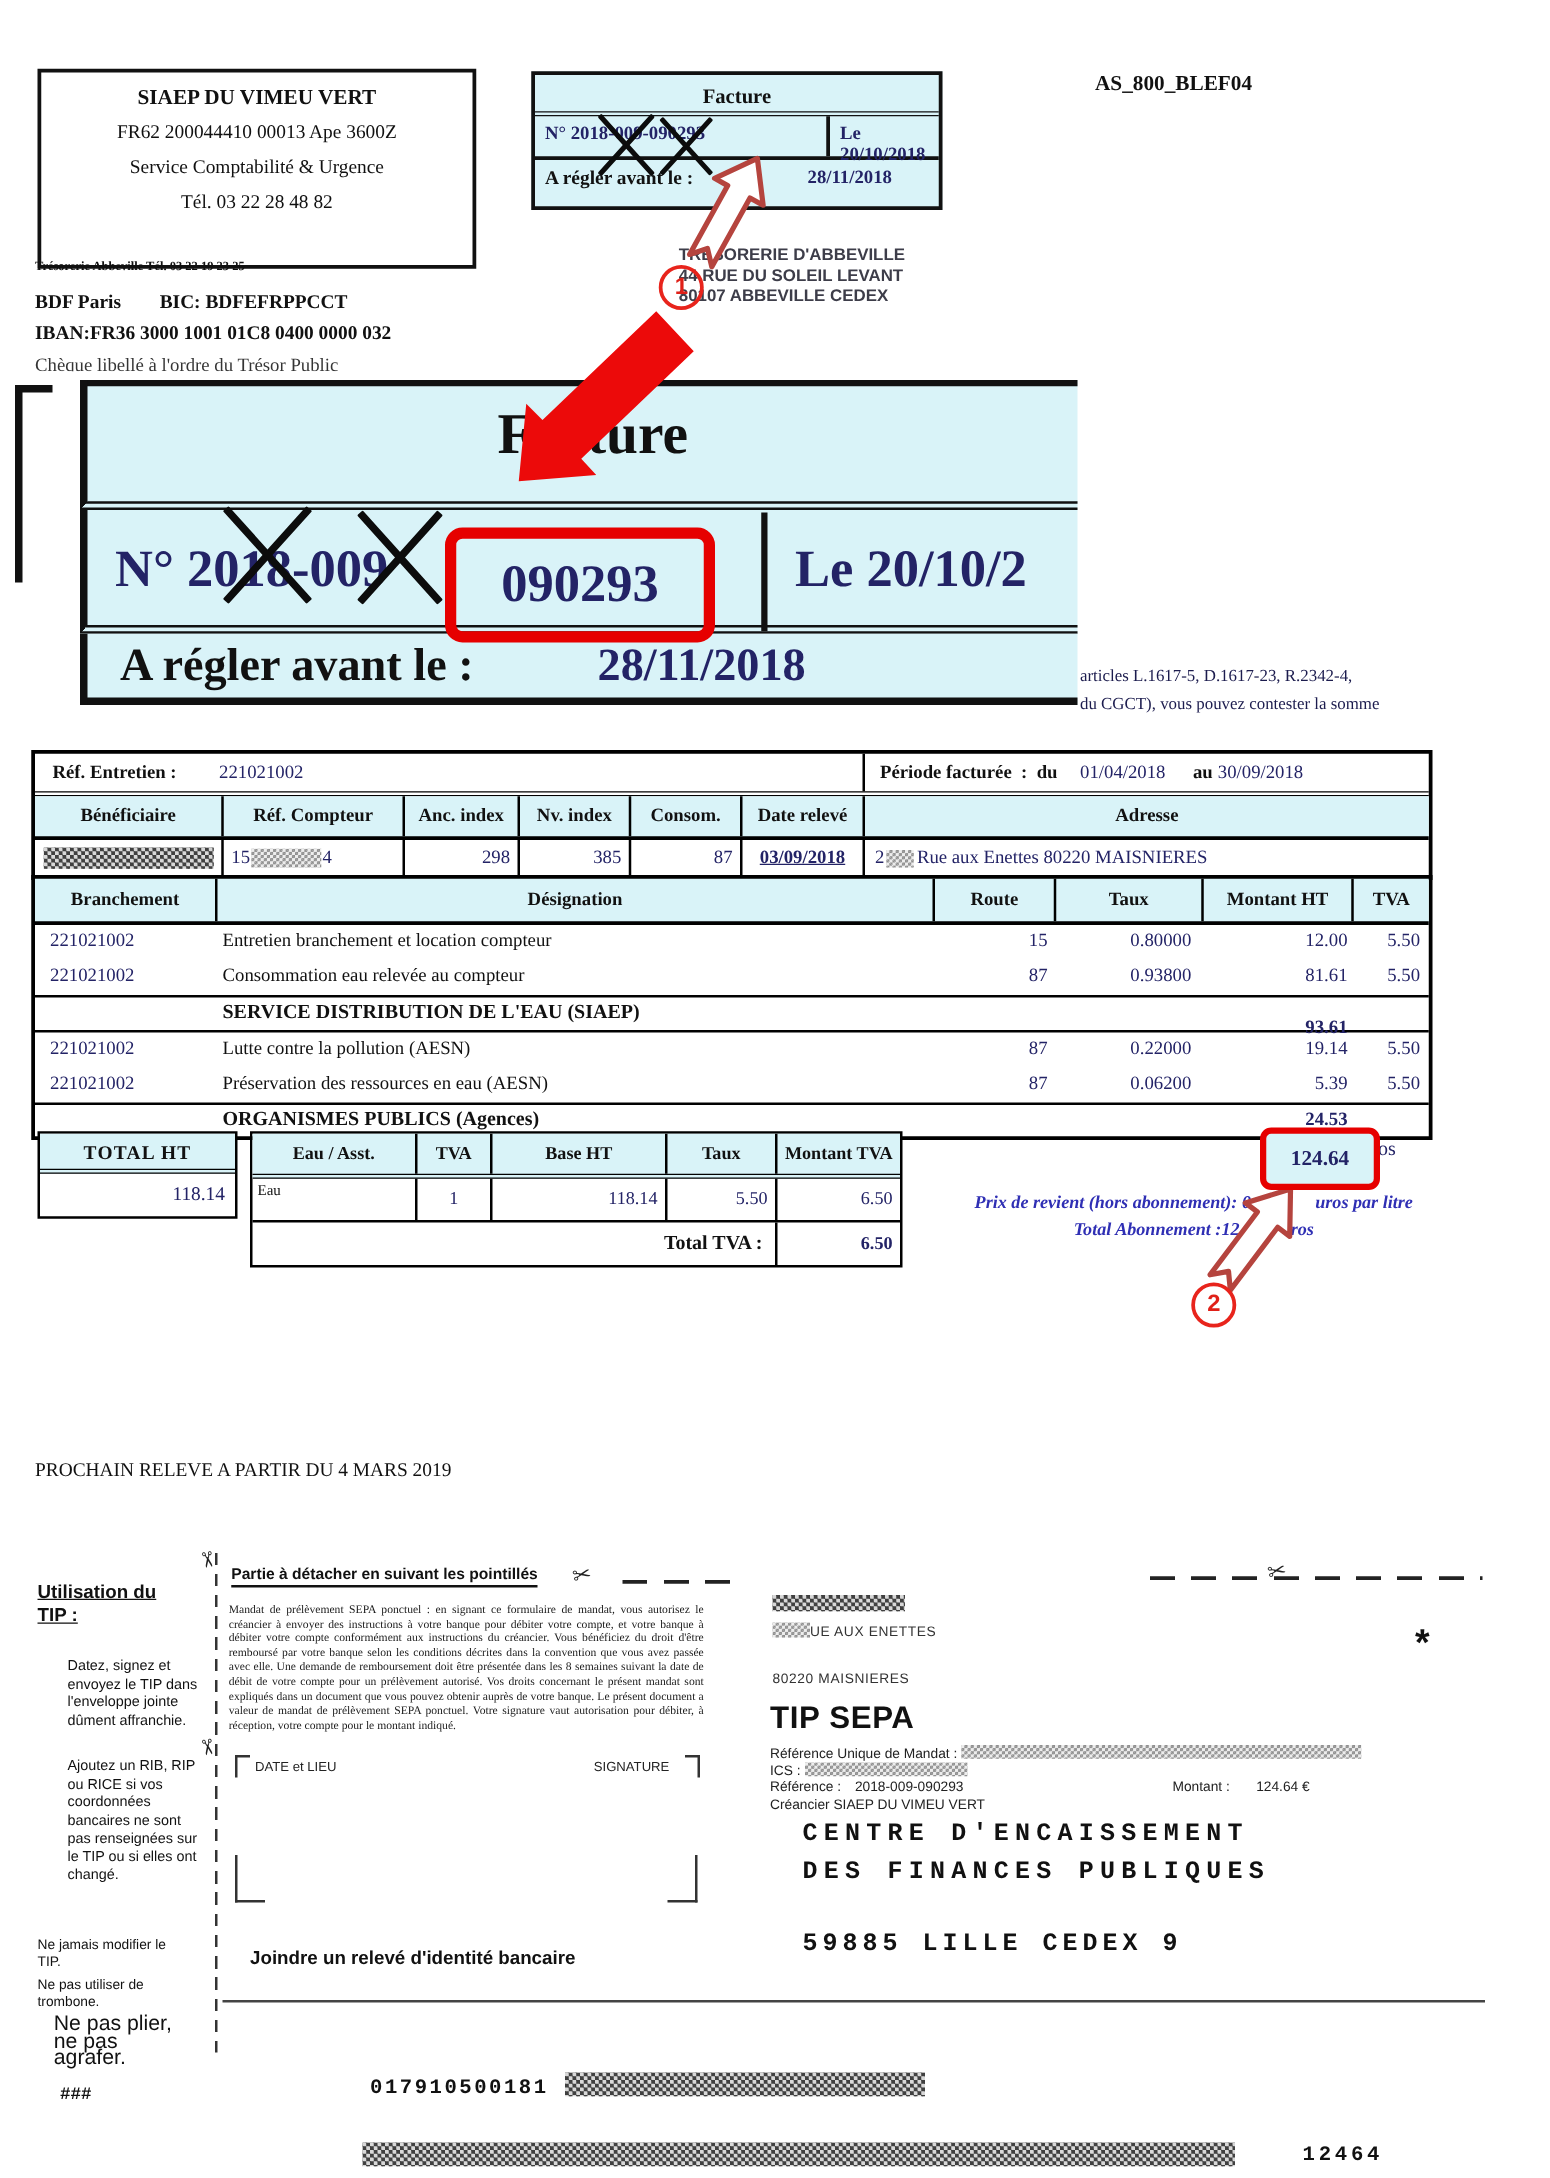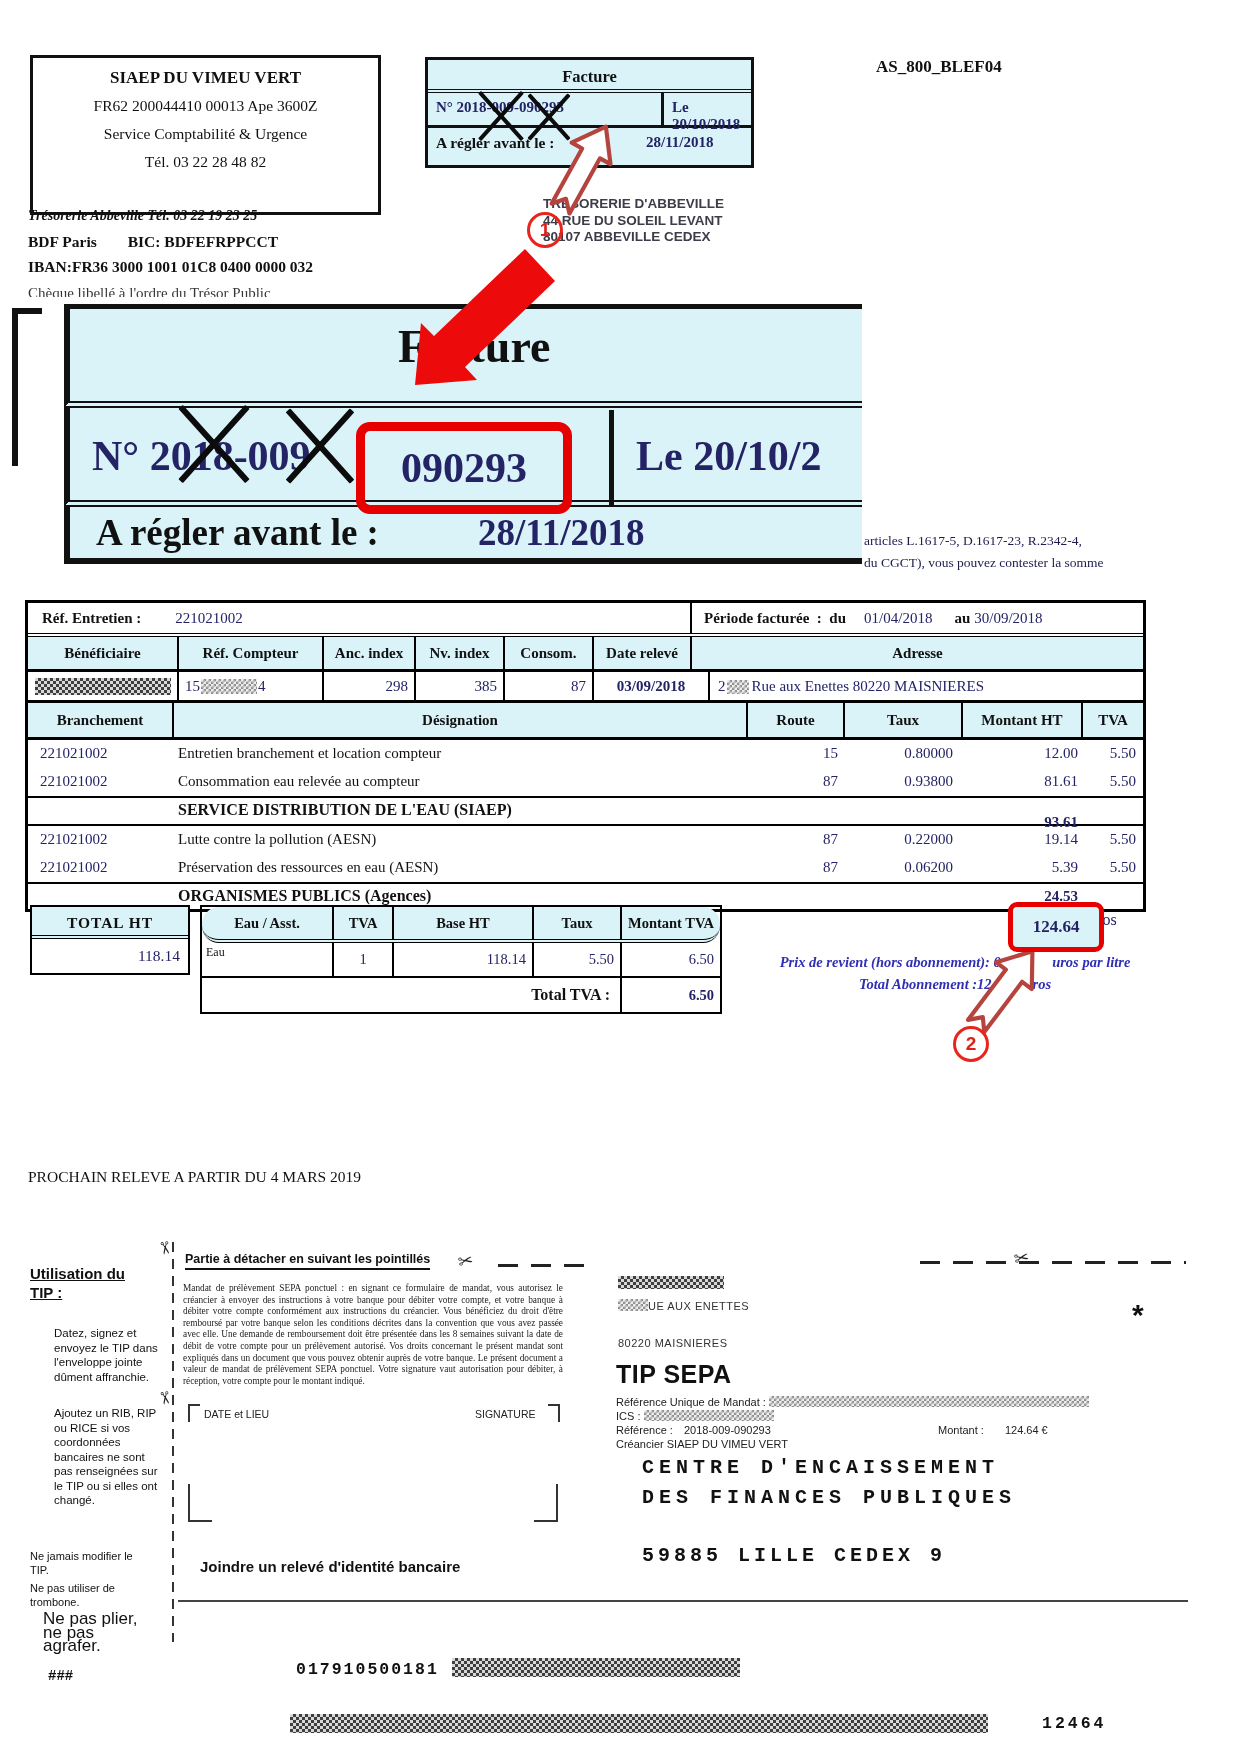--- a/index.html
+++ b/index.html
@@ -50,21 +50,21 @@
 
 <div id="page">
 
   <div class="abs" style="left:30px;top:55px;width:345px;height:148px;border:3px solid #111;text-align:center;padding-top:6px;box-sizing:content-box;">
     <div class="serif b" style="font-size:17px;line-height:28px;">SIAEP DU VIMEU VERT</div>
     <div class="serif" style="font-size:15.5px;line-height:28px;">FR62 200044410 00013 Ape 3600Z</div>
     <div class="serif" style="font-size:15.5px;line-height:28px;">Service Comptabilité &amp; Urgence</div>
     <div class="serif" style="font-size:15.5px;line-height:28px;">Tél. 03 22 28 48 82</div>
   </div>
 
-  <div class="abs serif" style="left:28px;top:208px;font-size:14px;font-weight:600;font-style:italic;">Trésorerie Abbeville Tél. 03 22 19 23 25</div>
+  <div class="abs serif" style="left:28px;top:208px;font-size:10px;font-weight:600;">Trésorerie Abbeville Tél. 03 22 19 23 25</div>
   <div class="abs serif" style="left:28px;top:233px;font-size:15.5px;font-weight:600;white-space:pre;">BDF Paris        BIC: BDFEFRPPCCT</div>
   <div class="abs serif" style="left:28px;top:258px;font-size:15.5px;font-weight:600;">IBAN:FR36 3000 1001 01C8 0400 0000 032</div>
   <div class="abs" style="left:28px;top:284px;width:360px;height:13px;overflow:hidden;opacity:.85;">
     <span class="serif" style="font-size:15px;">Chèque libellé à l'ordre du Trésor Public</span>
   </div>
 
   <div class="abs blue" style="left:425px;top:57px;width:323px;height:105px;border:3px solid #111;box-sizing:content-box;">
     <div class="serif b ctr" style="height:33px;line-height:33px;font-size:16.5px;border-bottom:4px double #111;box-sizing:border-box;">Facture</div>
     <div style="position:relative;height:35px;border-bottom:3px solid #111;box-sizing:border-box;">
       <span class="serif b navy" style="position:absolute;left:8px;top:6px;font-size:15px;">N° 2018-009-090293</span>
@@ -156,21 +156,21 @@
         <span class="px-d" style="display:inline-block;width:136px;height:17px;"></span>
       </div>
       <div class="tcell" style="width:145px;justify-content:flex-start;">
         <span class="serif navy" style="margin-left:6px;">15</span>
           <span class="px-l" style="display:inline-block;width:56px;height:15px;margin:0 1px;"></span>
           <span class="serif navy">4</span>
       </div>
       <div class="tcell num serif navy" style="width:92px;">298</div>
       <div class="tcell num serif navy" style="width:89px;">385</div>
       <div class="tcell num serif navy" style="width:89px;">87</div>
-      <div class="tcell serif b navy" style="width:116px;">03/09/2018</div>
+      <div class="tcell serif b navy" style="width:98px;text-decoration:underline;">03/09/2018</div>
       <div class="tcell" style="flex:1;justify-content:flex-start;">
         <span class="serif navy" style="margin-left:8px;">2</span>
           <span class="px-l" style="display:inline-block;width:22px;height:14px;margin:0 3px 0 1px;"></span>
           <span class="serif navy">Rue aux Enettes 80220 MAISNIERES</span>
       </div>
     </div>
   </div>
 
   <div class="abs" style="left:25px;top:700px;width:1115px;height:206px;border:3px solid #000;box-sizing:content-box;font-size:15px;">
     <div class="trow blue" style="border-bottom:3px solid #000;height:34px;font-weight:bold;">
@@ -228,21 +228,21 @@
       <span class="abs serif b navy" style="left:935px;top:4px;width:115px;text-align:right;">24.53</span>
     </div>
   </div>
 
   <div class="abs" style="left:30px;top:905px;width:156px;border:2.5px solid #000;box-sizing:content-box;">
     <div class="blue serif b ctr" style="height:32px;line-height:32px;font-size:15.5px;letter-spacing:1px;border-bottom:4px double #000;box-sizing:border-box;">TOTAL HT</div>
     <div class="serif navy" style="height:34px;line-height:34px;font-size:15.5px;text-align:right;padding-right:8px;">118.14</div>
   </div>
 
   <div class="abs" style="left:200px;top:905px;width:518px;border:2.5px solid #000;box-sizing:content-box;font-size:14.5px;">
-    <div class="trow blue" style="height:32px;font-weight:bold;border-bottom:4px double #000;border-radius:17px;">
+    <div class="trow blue" style="height:32px;font-weight:bold;border-bottom:4px double #000;">
       <div class="tcell serif" style="width:132px;">Eau / Asst.</div>
       <div class="tcell serif" style="width:60px;">TVA</div>
       <div class="tcell serif" style="width:140px;">Base HT</div>
       <div class="tcell serif" style="width:88px;">Taux</div>
       <div class="tcell serif" style="flex:1;">Montant TVA</div>
     </div>
     <div class="trow" style="height:33px;border-bottom:2.5px solid #000;">
       <div class="tcell serif" style="width:132px;justify-content:flex-start;align-items:flex-start;">
         <span style="font-size:12px;margin:2px 0 0 4px;">Eau</span>
       </div>

